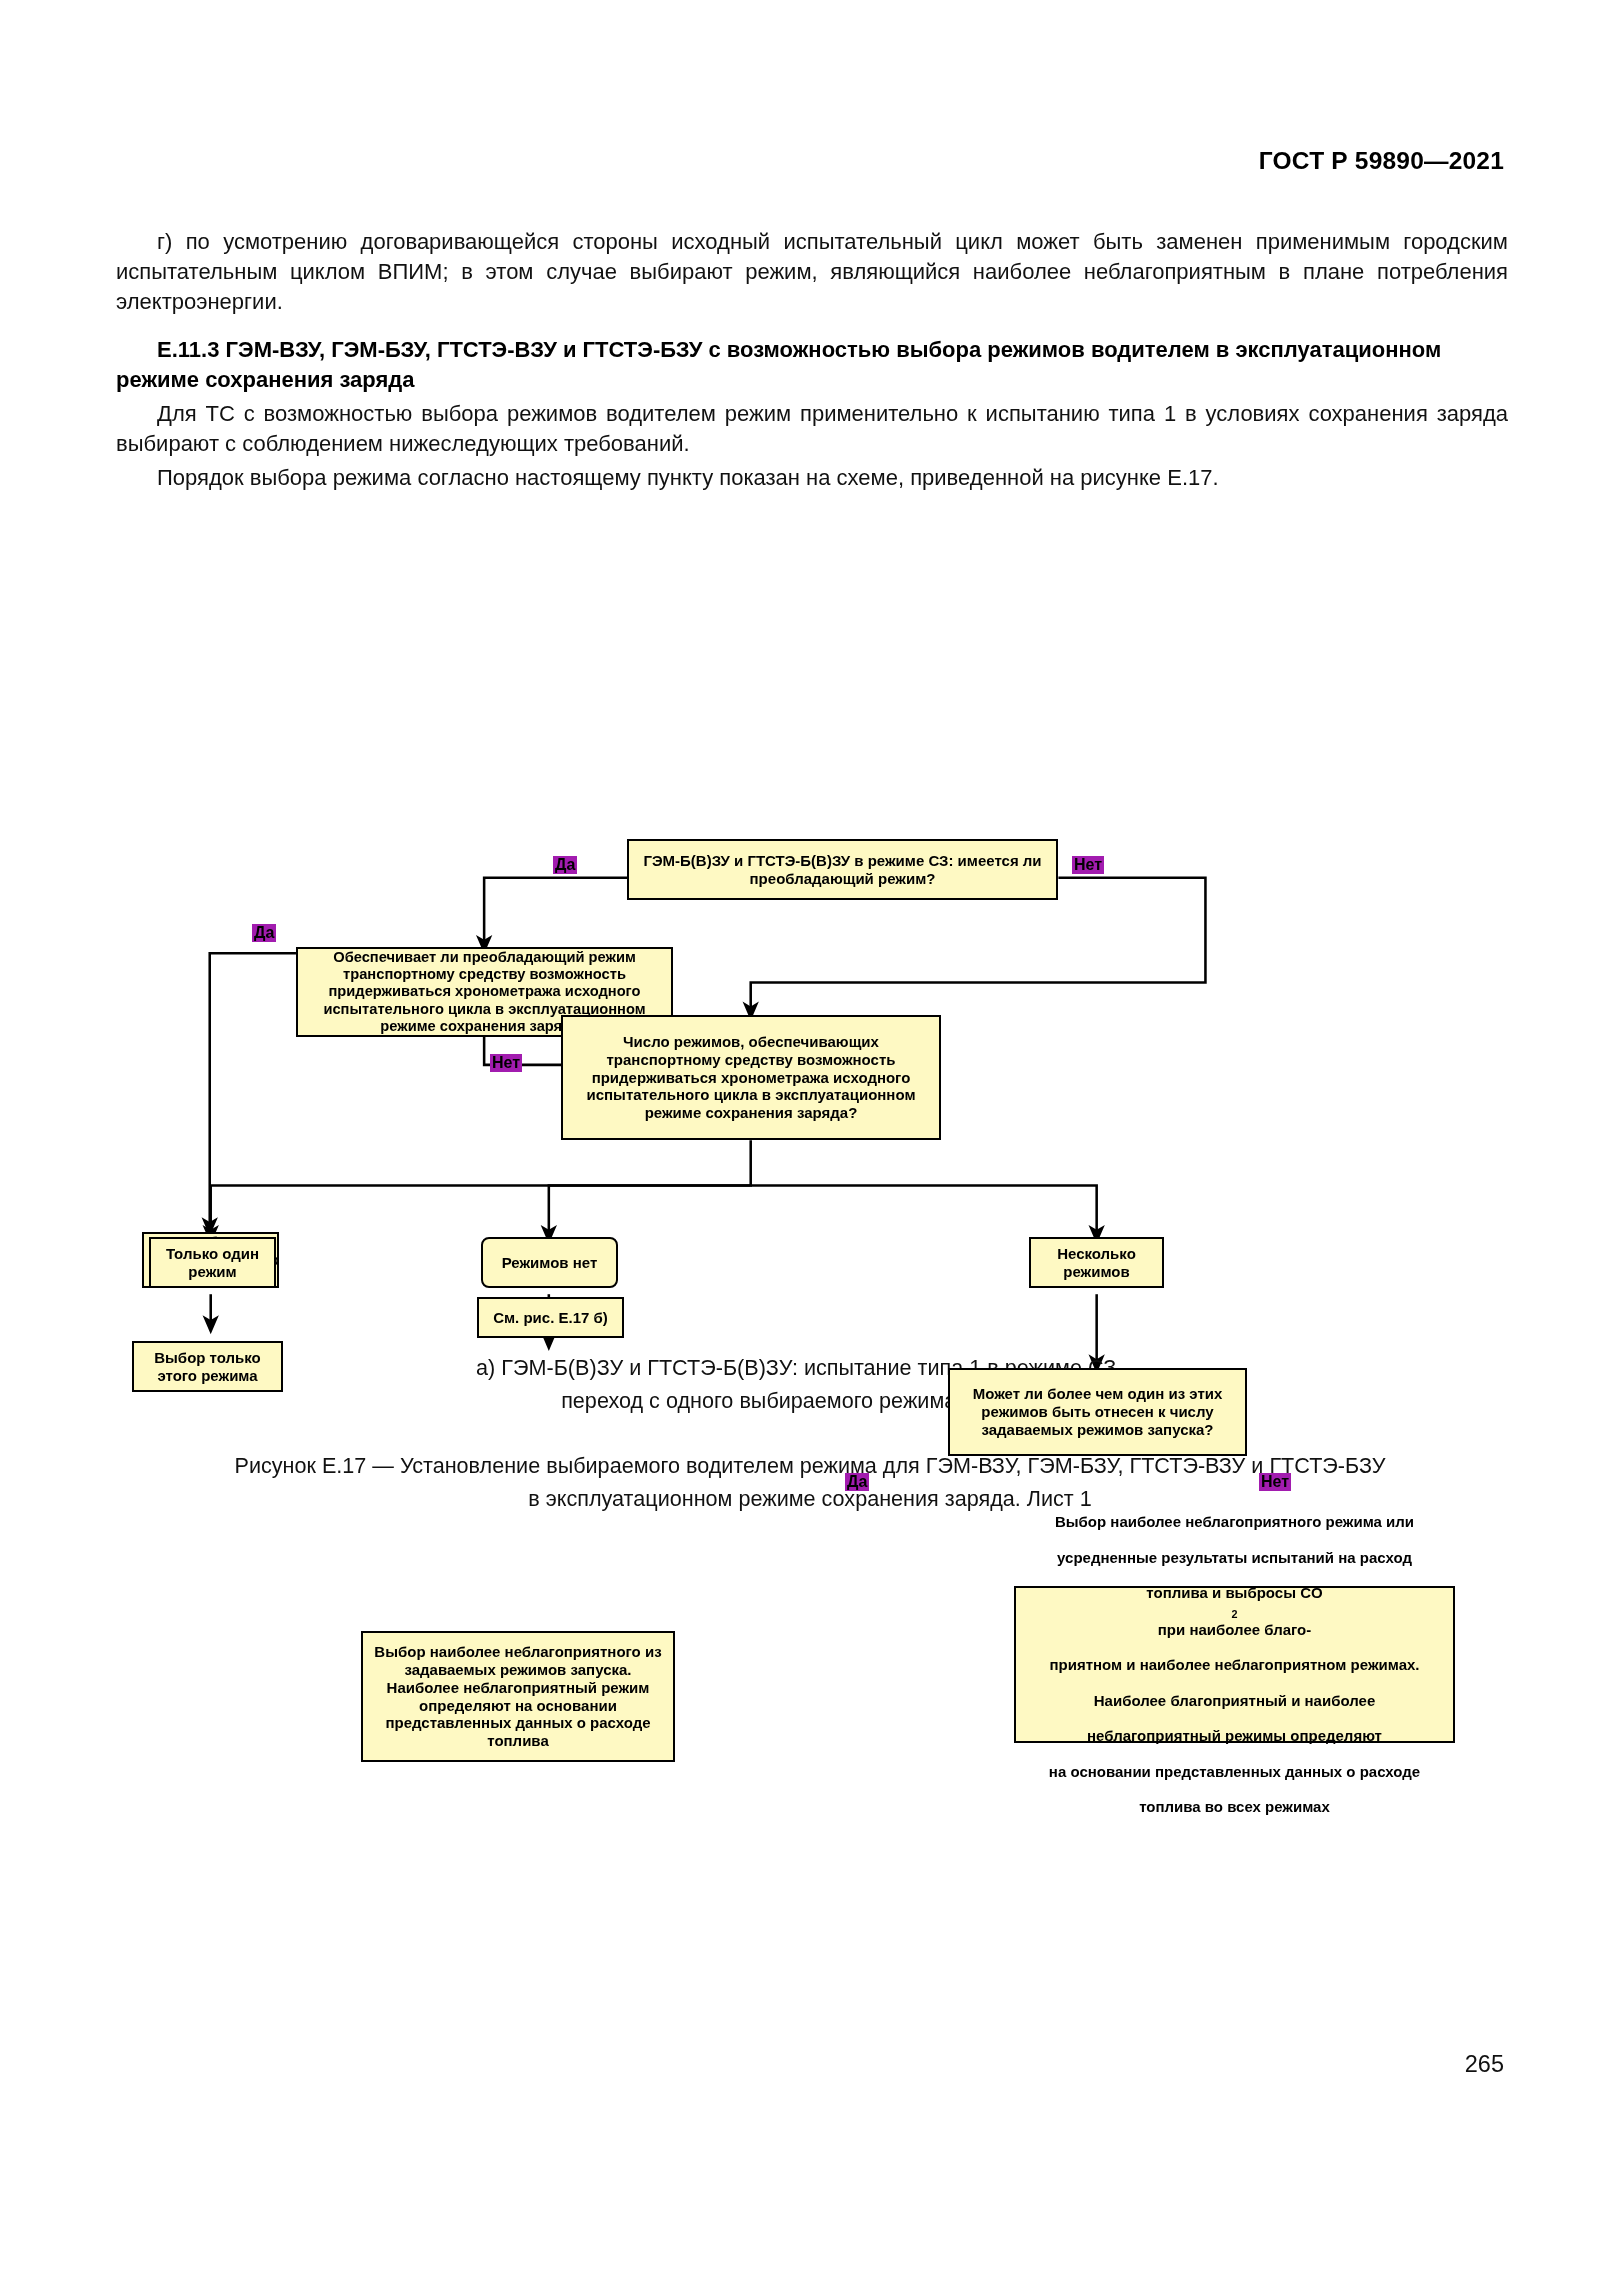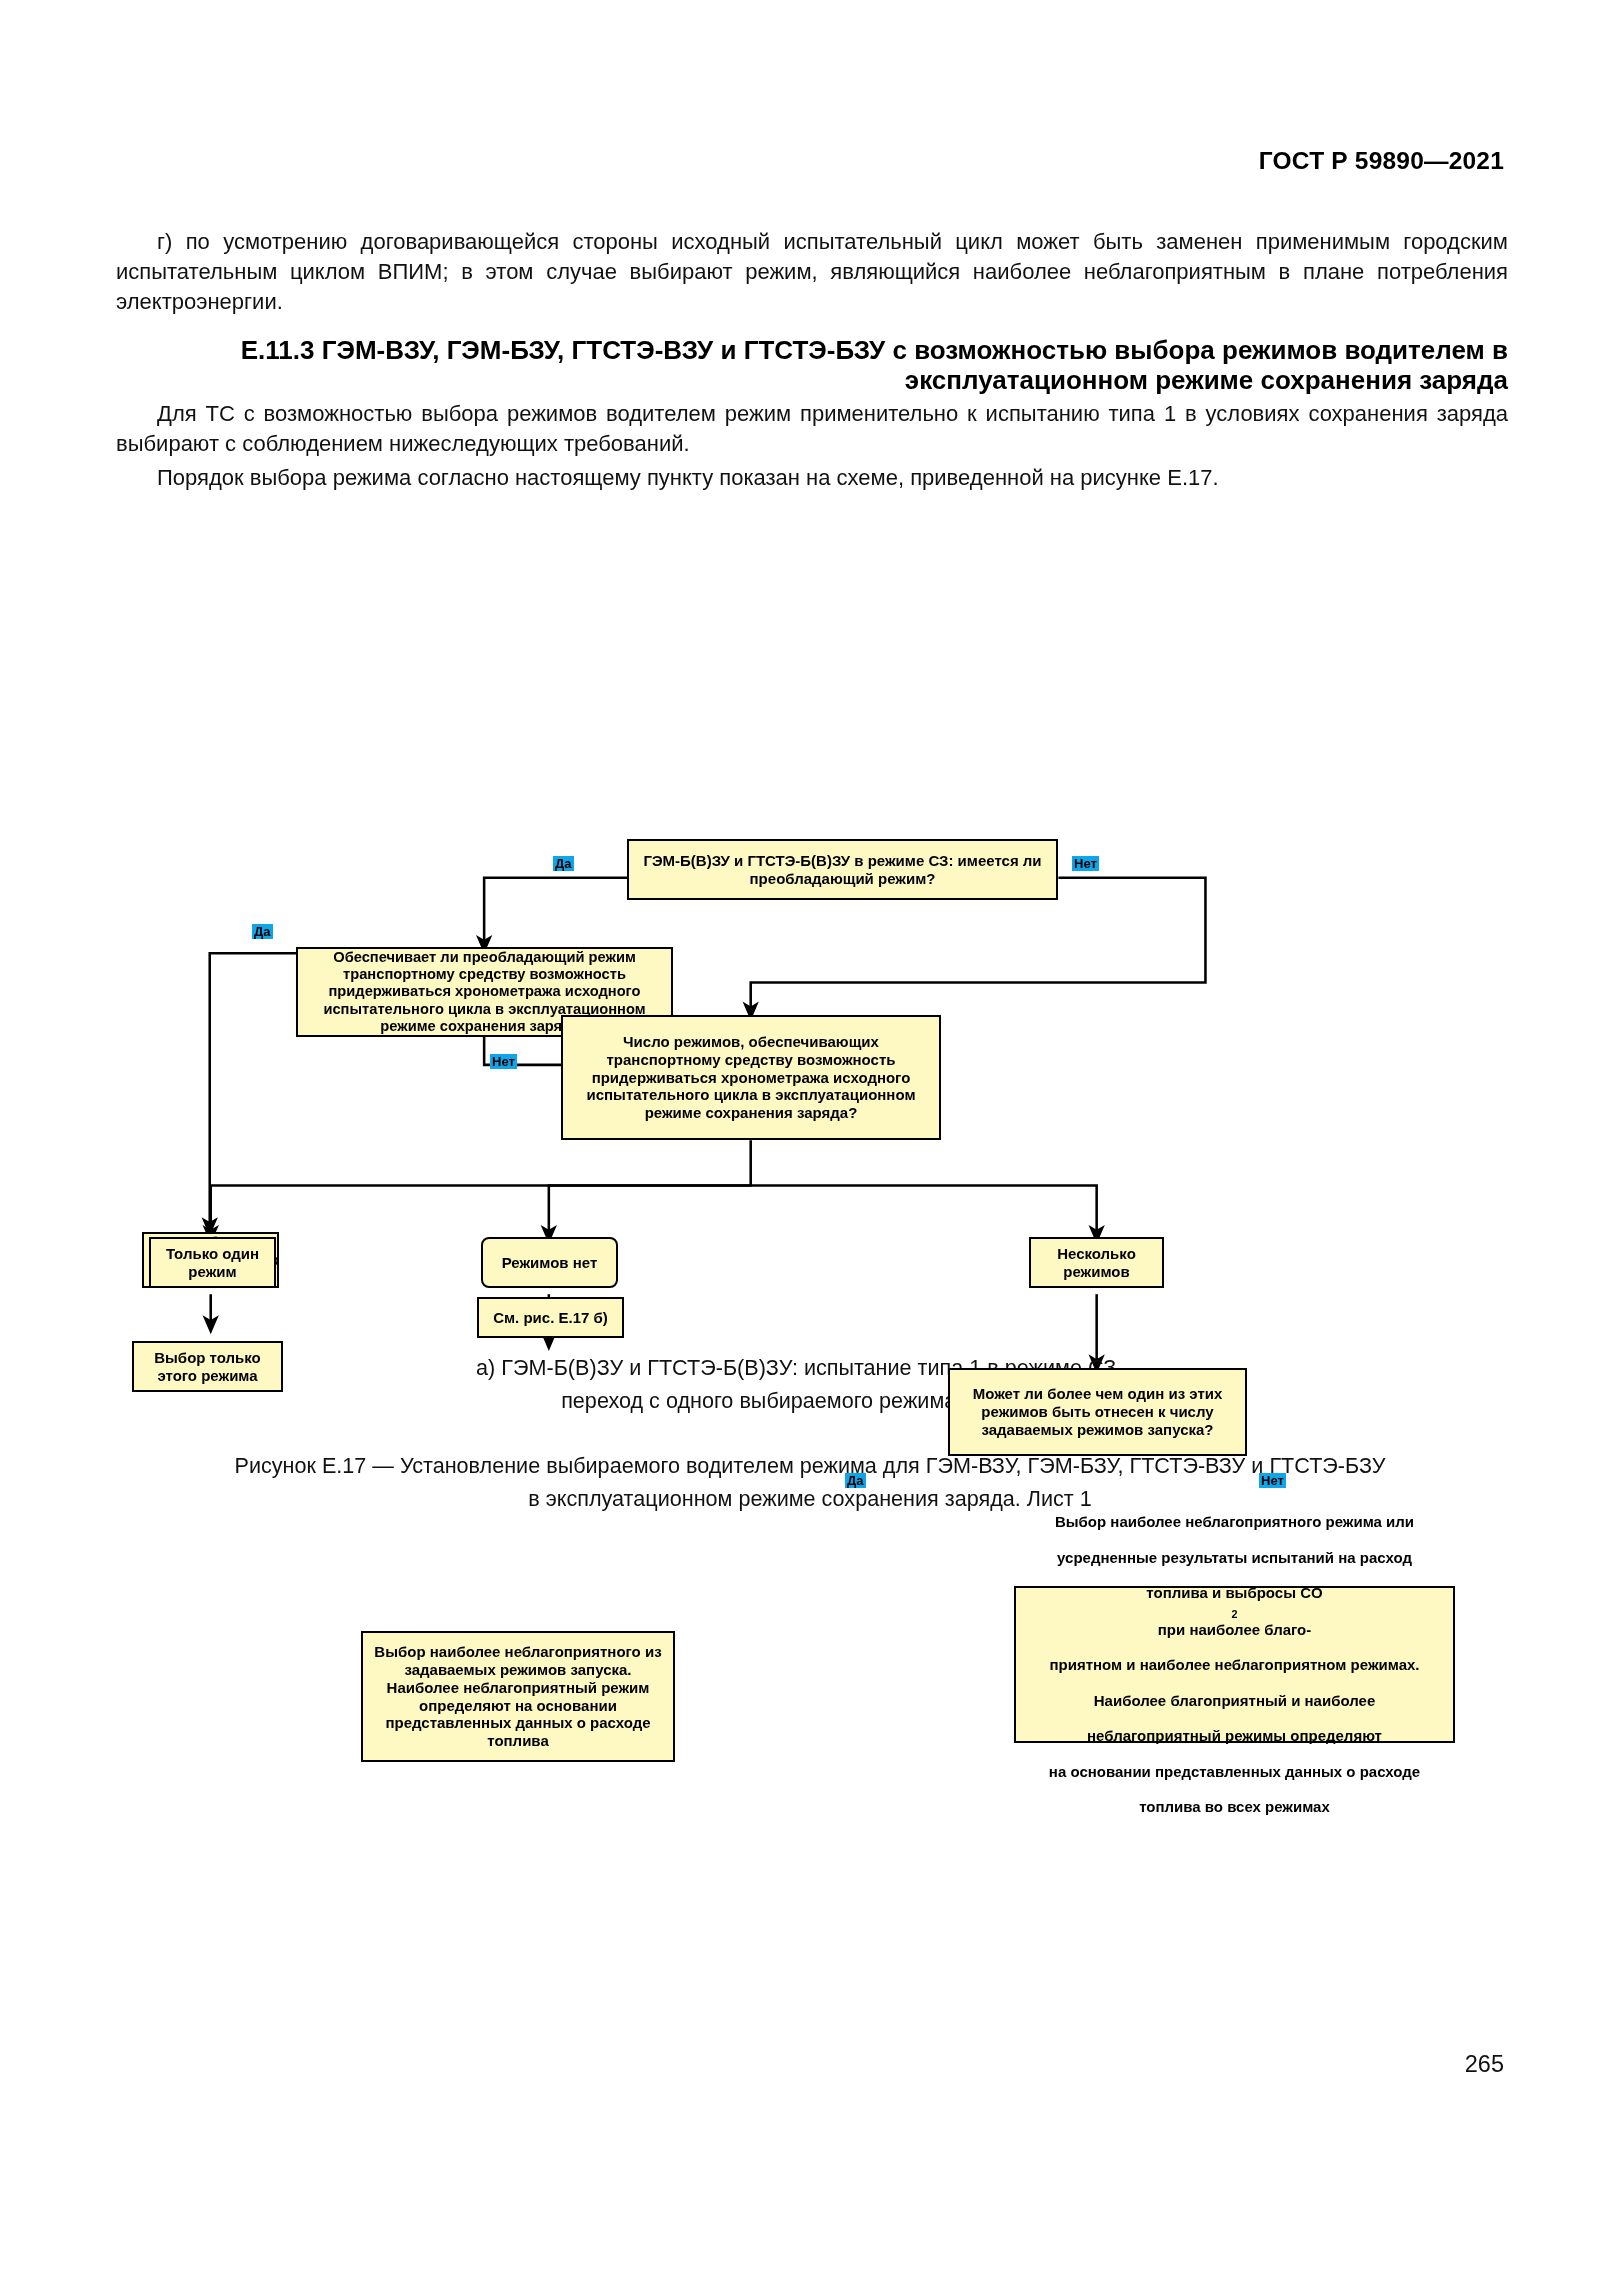--- a/index.html
+++ b/index.html
@@ -37,25 +37,25 @@
   p.para {
     margin: 4px 0 0 0;
     font-size: 22px;
     line-height: 30px;
     text-align: justify;
     text-indent: 41px;
     color: #111;
   }
   h3.heading {
     margin: 17.6px 0 0 0;
-    font-size: 26px;
+    font-size: 22px;
     line-height: 30px;
     font-weight: bold;
     text-indent: 41px;
-    text-align: right;
+    text-align: left;
   }
 
   
   .flow-wrap {
     position: absolute;
     left: 0;
     top: 505px;
     width: 1620px;
     height: 863px;
   }
@@ -73,25 +73,25 @@
     font-weight: bold;
     color: #000;
     line-height: 1.18;
     padding: 2.9px 5.9px;
     z-index: 3;
   }
   .fbox span { display: block; width: 100%; }
 
   .flabel {
     position: absolute;
-    font-size: 13px;
+    font-size: 16px;
     font-weight: bold;
     color: #000;
     z-index: 4;
-    background: #0ea5e9;
+    background: #a21caf;
     padding: 0 2px;
     white-space: nowrap;
   }
   sub.co2 { font-size: 0.72em; vertical-align: -0.22em; }
 
   
   .fig-sub {
     position: absolute;
     left: 0;
     top: 1351px;

